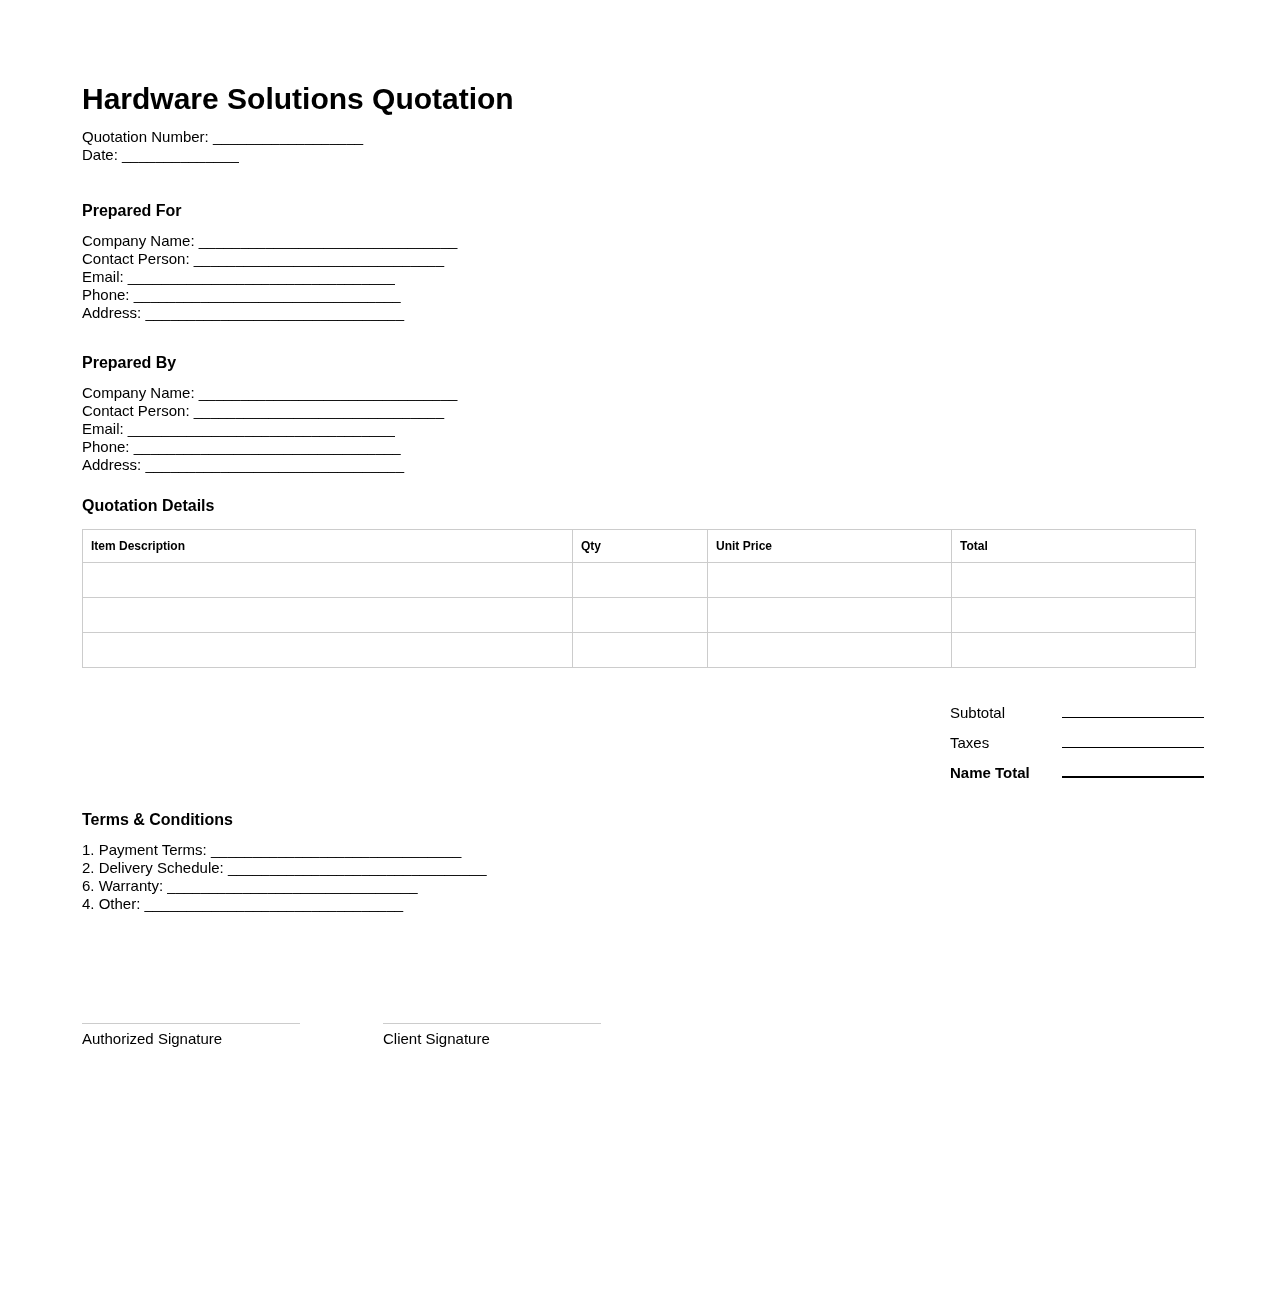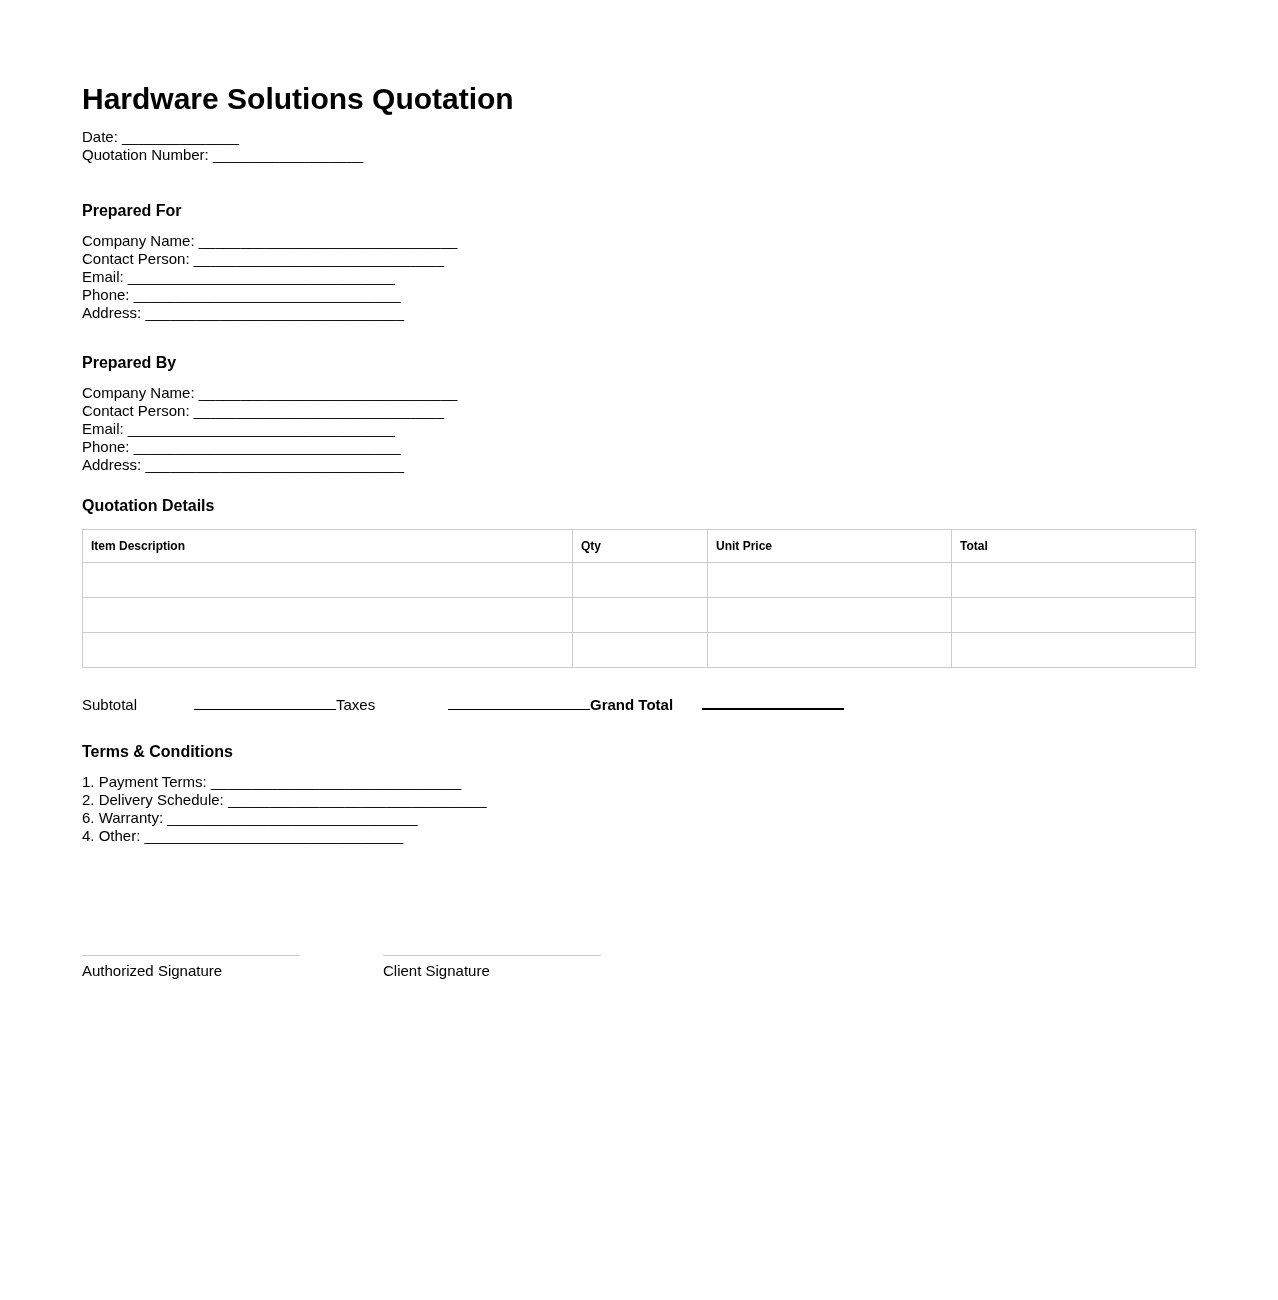--- a/index.html
+++ b/index.html
@@ -47,24 +47,24 @@
     line-height: 18px;
   }
   table.items th { font-weight: bold; height: 33px; }
   table.items td { height: 35px; }
   col.c-desc  { width: 490px; }
   col.c-qty   { width: 135px; }
   col.c-price { width: 244px; }
   col.c-total { width: 244px; }
 
   .totals {
-    margin-top: 24px;
+    margin-top: 32px;
     margin-right: 18px;
     display: flex;
-    flex-direction: row;
+    flex-direction: column;
     align-items: flex-end;
   }
   .totals-row {
     display: flex;
     align-items: baseline;
     height: 30px;
     width: 254px;
   }
   .totals-label { width: 112px; display: inline-block; }
   .totals-line {
@@ -92,26 +92,26 @@
 </style>
 </head>
 <body>
 
 <div class="page">
 
   <h1 class="doc-title">Hardware Solutions Quotation</h1>
 
   <div class="meta">
     <div class="field-line">
+      <span>Quotation Number:</span>
+      <span class="blank">__________________</span>
+    </div>
+    <div class="field-line">
       <span>Date:</span>
       <span class="blank">______________</span>
-    </div>
-    <div class="field-line">
-      <span>Quotation Number:</span>
-      <span class="blank">__________________</span>
     </div>
   </div>
 
   <h2 class="section-heading sec-prepared-for">Prepared For</h2>
   <div class="fields">
     <div class="field-line">
       <span>Company Name:</span>
       <span class="blank">_______________________________</span>
     </div>
     <div class="field-line">
@@ -198,21 +198,21 @@
   <div class="totals">
     <div class="totals-row">
       <span class="totals-label">Subtotal</span>
       <span class="totals-line"></span>
     </div>
     <div class="totals-row">
       <span class="totals-label">Taxes</span>
       <span class="totals-line"></span>
     </div>
     <div class="totals-row grand">
-      <span class="totals-label">Grand Total</span>
+      <span class="totals-label">Name Total</span>
       <span class="totals-line"></span>
     </div>
   </div>
 
   <h2 class="section-heading sec-terms">Terms &amp; Conditions</h2>
   <div class="terms-list">
     <div class="field-line">
       <span>1. Payment Terms:</span>
       <span class="blank">______________________________</span>
     </div>

